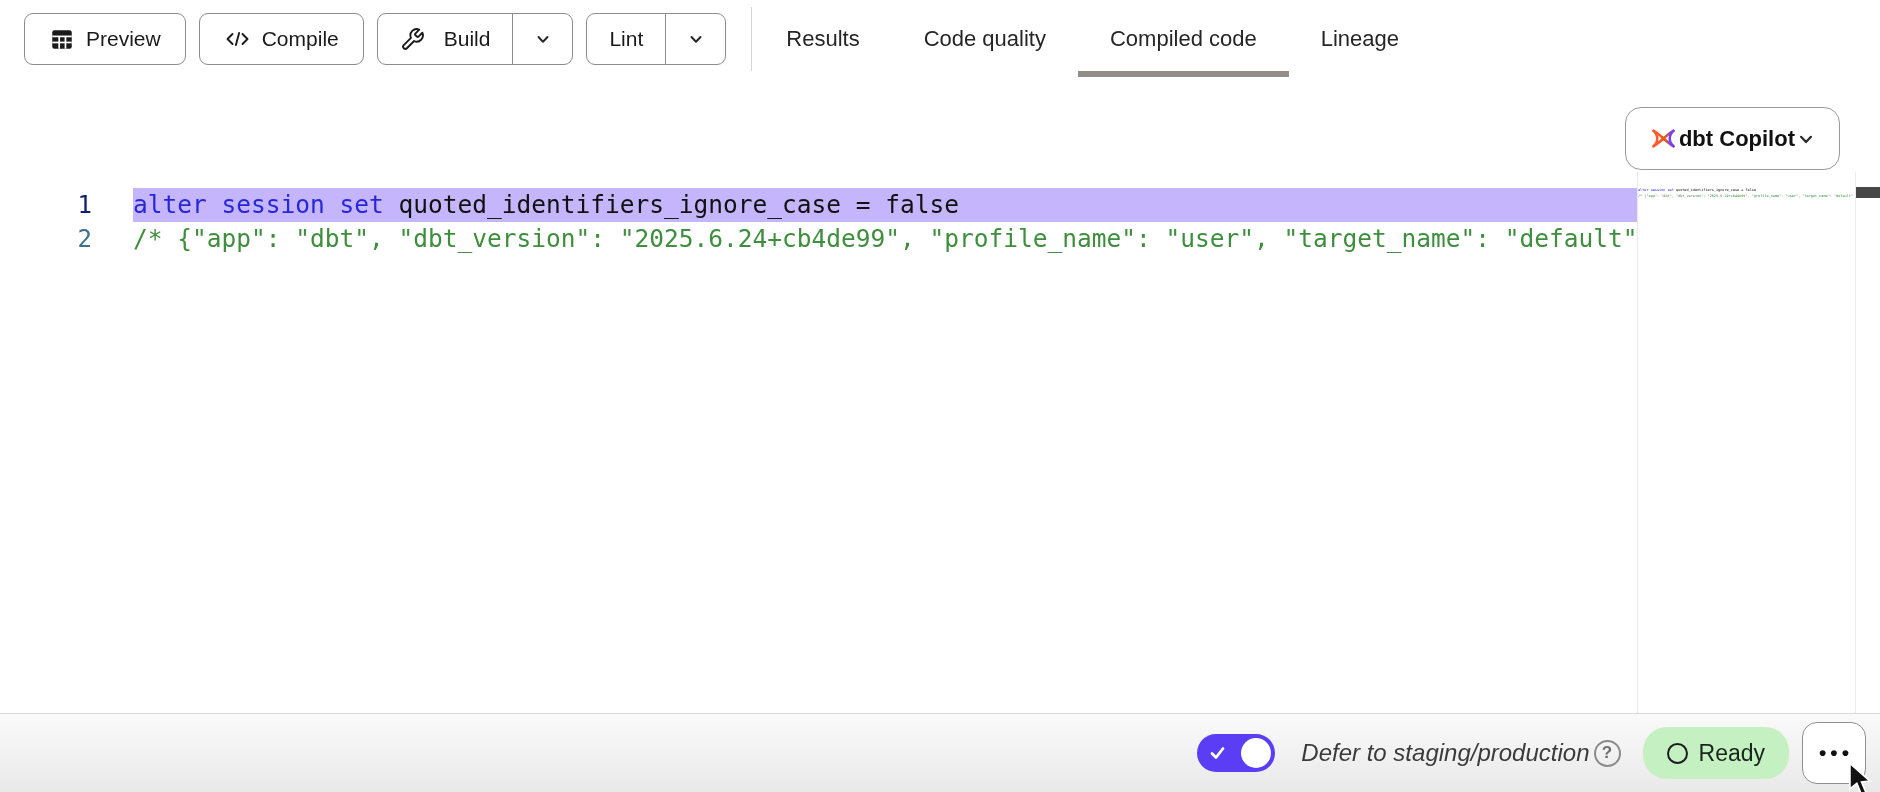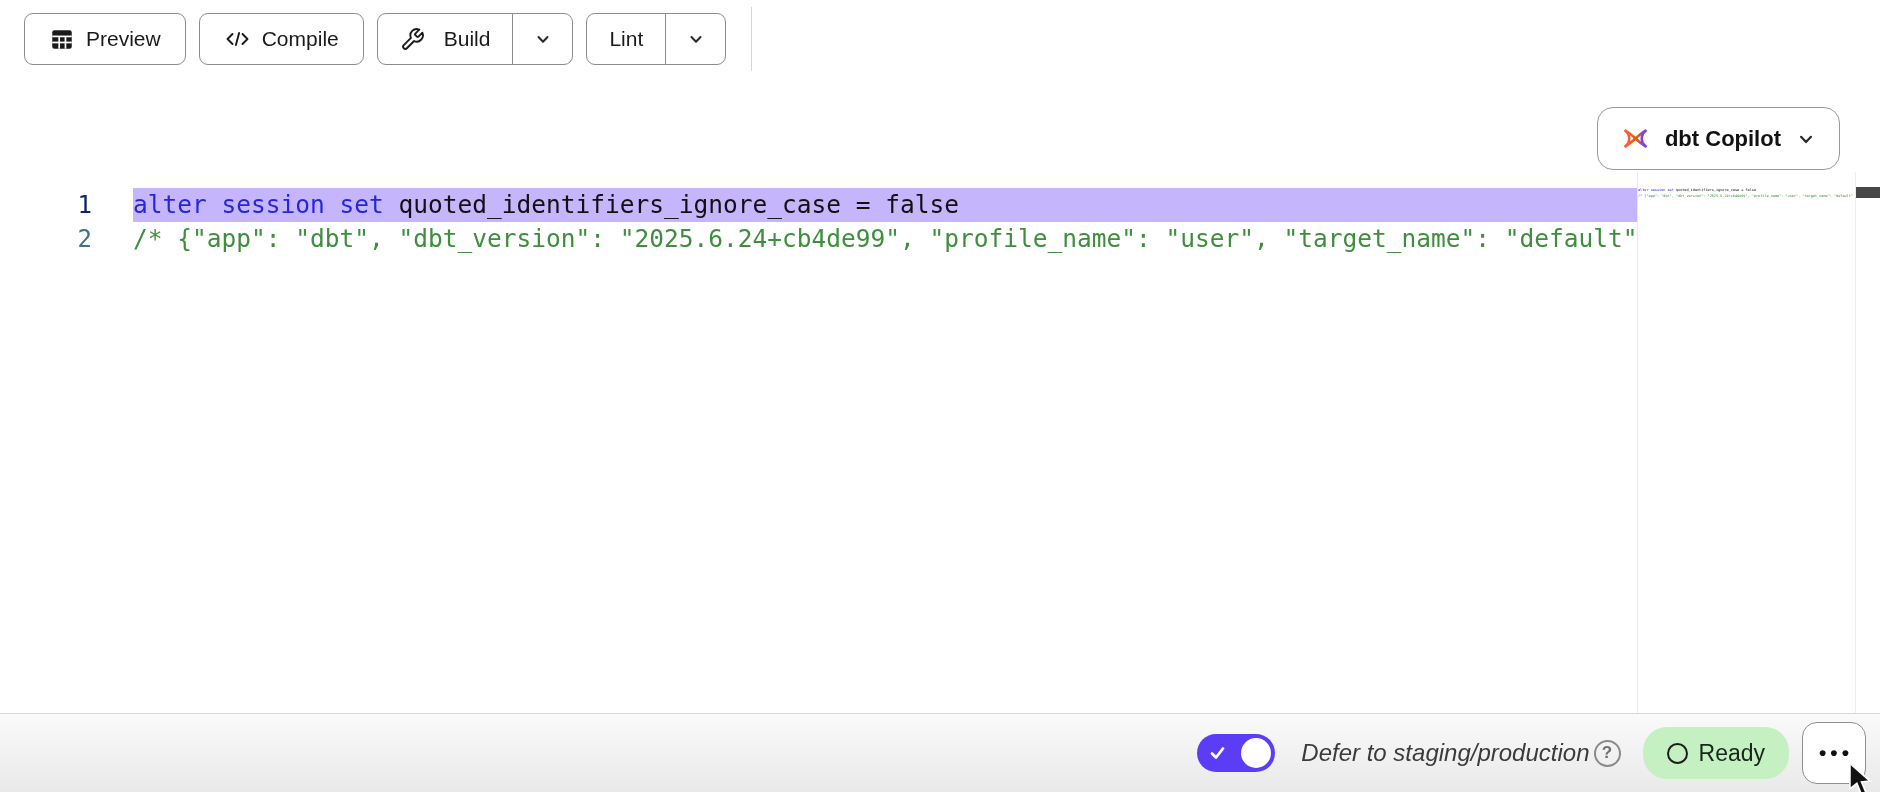--- a/index.html
+++ b/index.html
@@ -19,21 +19,21 @@
   .vdivider { width:1px; height:64px; background:#d4d4d4; margin-left:25px; flex:none; }
 
   
   .tabs { display:flex; height:78px; margin-left:2px; }
   .tab { position:relative; display:flex; align-items:center; padding:0 32px; font-size:22px; color:#262626; cursor:pointer; white-space:nowrap; }
   .tab .underline { display:none; }
   .tab.active .underline { display:block; position:absolute; left:0; right:0; bottom:1px; height:6px; background:#948d89; }
 
   
   .copilot-row { height:94px; flex:none; display:flex; justify-content:flex-end; background:#fff; }
-  .copilot-btn { display:flex; align-items:center; gap:14px; height:63px; margin:29px 40px 0 0; padding:0 22px;
+  .copilot-btn { display:flex; align-items:center; height:63px; margin:29px 40px 0 0; padding:0 22px;
                  border:1.5px solid #9a9a9a; border-radius:16px; background:#fff; font-size:22px; font-weight:700; color:#111; cursor:pointer; }
 
   
   .editor-body { flex:1; display:flex; background:#fff; overflow:hidden; }
   .gutter { width:133px; flex:none; padding:16px 41px 0 0; text-align:right;
             font-family:"DejaVu Sans Mono", monospace; font-size:24px; }
   .gutter .ln { height:34px; line-height:34px; }
   .ln.n1 { color:#0b216f; }
   .ln.n2 { color:#3e718f; }
   .code-content { flex:1; padding-top:16px; overflow:hidden; font-family:"DejaVu Sans Mono", monospace; font-size:24.5px; }
@@ -124,20 +124,38 @@
         <span class="icon">
           <svg width="20" height="20" viewBox="0 0 20 20" fill="none" stroke="#2a2a2a" stroke-width="2" stroke-linecap="round" stroke-linejoin="round">
             <polyline points="5.5 8 10 12.8 14.5 8"></polyline>
           </svg>
         </span>
       </div>
     </div>
 
     <div class="vdivider"></div>
 
+    <div class="tabs">
+      <div class="tab">
+        <span>Results</span>
+
+      </div>
+      <div class="tab">
+        <span>Code quality</span>
+
+      </div>
+      <div class="tab active">
+        <span>Compiled code</span>
+        <div class="underline"></div>
+      </div>
+      <div class="tab">
+        <span>Lineage</span>
+
+      </div>
+    </div>
   </div>
 
   <div class="copilot-row">
     <button class="copilot-btn">
       <span class="icon">
         <svg width="31" height="31" viewBox="0 0 28 28" fill="none" stroke-linecap="round">
           <defs>
             <linearGradient id="cpg" x1="0" y1="0" x2="1" y2="0">
               <stop offset="0" stop-color="#ff5c35"></stop>
               <stop offset="0.55" stop-color="#e8590c"></stop>

